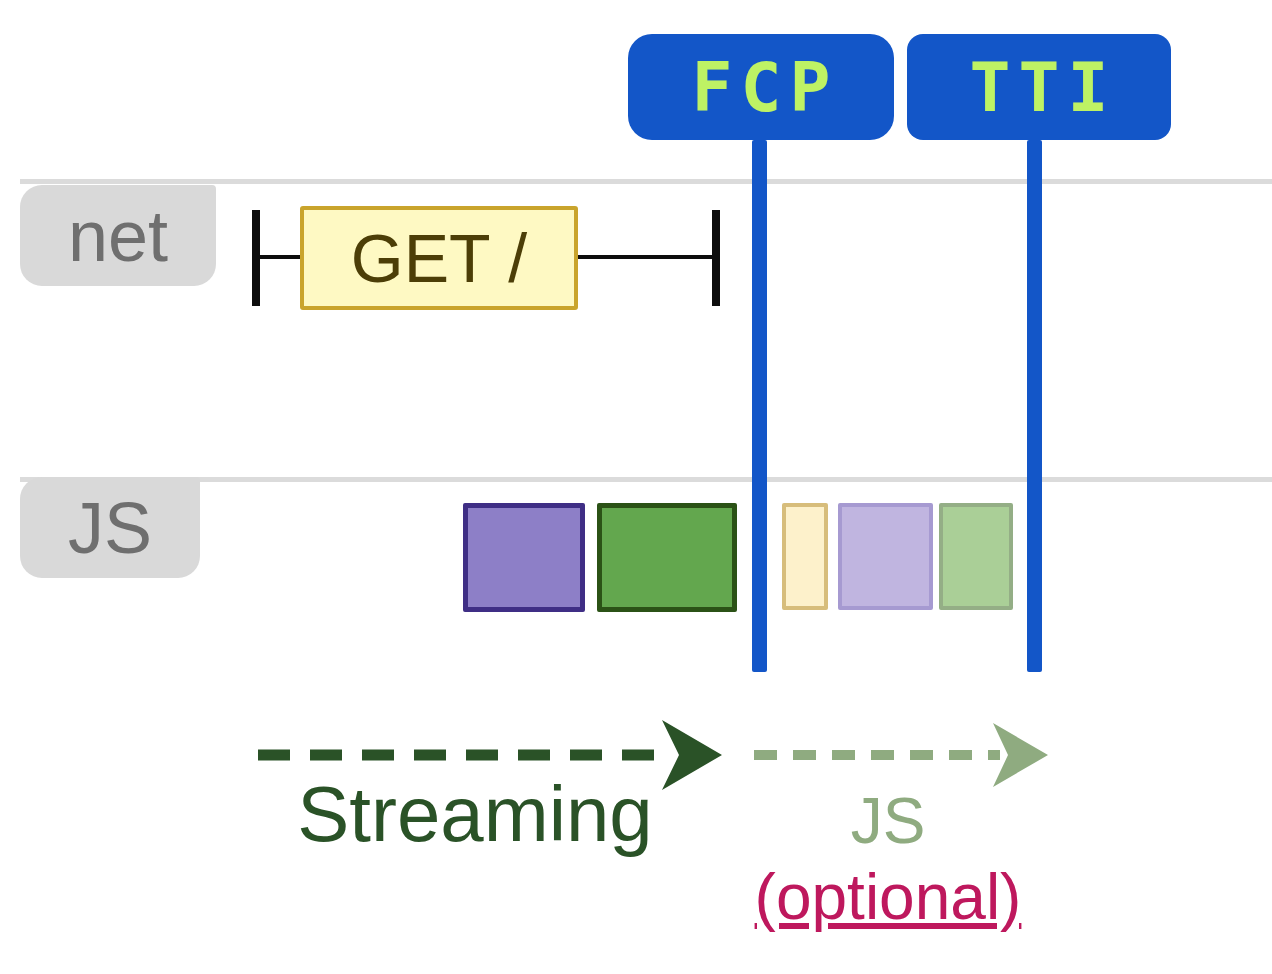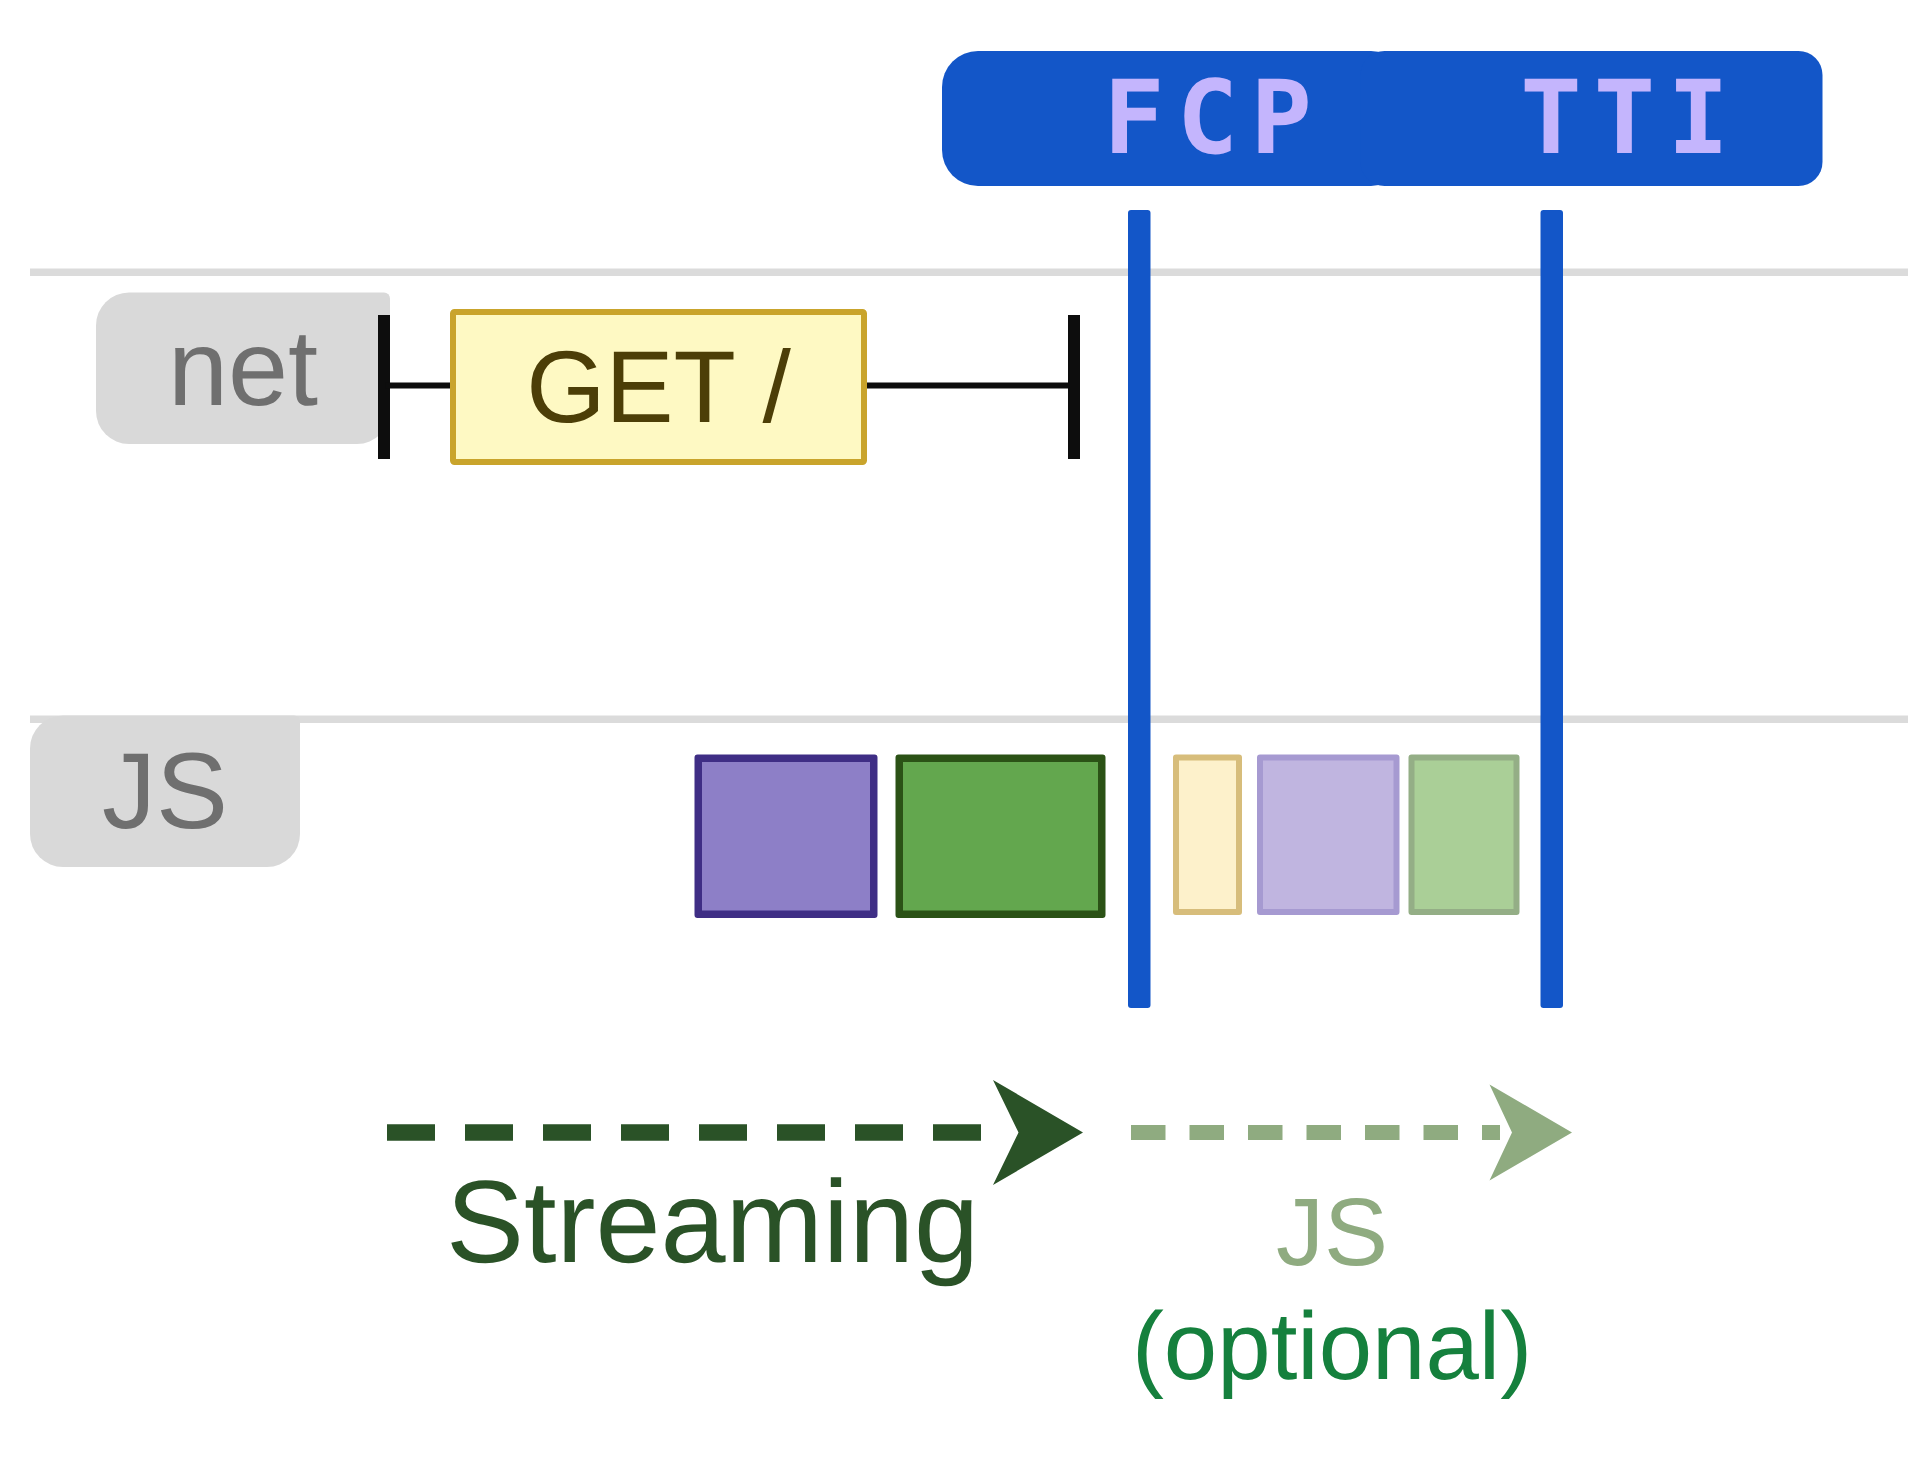--- a/index.html
+++ b/index.html
@@ -27,50 +27,49 @@
     background: #d9d9d9;
     border-radius: 0 4px 22px 22px;
     border-top-left-radius: 22px;
     display: flex;
     align-items: center;
     justify-content: center;
     color: #6f6f6f;
     font-size: 72px;
     line-height: 1;
   }
-  .lane-tab.net { left: 20px; top: 195px; width: 196px; height: 101px; margin-left: 44px; }
+  .lane-tab.net { left: 20px; top: 185px; width: 196px; height: 101px; }
   .lane-tab.js  { left: 20px; top: 477px; width: 180px; height: 101px; }
   
   .marker-line {
     position: absolute;
     top: 140px;
     width: 15px;
     height: 532px;
     background: #1356c8;
     border-radius: 2px;
   }
   .marker-line.fcp { left: 752px; }
   .marker-line.tti { left: 1027px; }
   
   .badge {
     position: absolute;
     top: 34px;
-    height: 90px;
+    height: 106px;
     background: #1356c8;
     border-radius: 24px;
     display: flex;
     align-items: center;
     justify-content: center;
-    color: #c4b5fd;
+    color: #bef264;
     font-family: "DejaVu Sans Mono", monospace;
     font-weight: bold;
     font-size: 68px;
     letter-spacing: 0.12em;
     text-indent: 0.12em;
-    padding-left: 44px;
   }
   .badge.fcp { left: 628px; width: 266px; }
   .badge.tti { left: 907px; width: 264px; border-radius: 16px; }
   
   .req-tick {
     position: absolute;
     top: 210px;
     width: 8px;
     height: 96px;
     background: #0d0d0d;
@@ -135,21 +134,22 @@
     color: #2a5227;
   }
   .phase-label.js-opt {
     left: 738px; top: 786px; width: 300px;
     font-size: 64px;
     color: #8fab80;
   }
   .phase-label.js-opt-sub {
     left: 730px; top: 862px; width: 316px;
     font-size: 64px;
-    color: #15803d;
+    color: #be185d;
+    text-decoration: underline;
   }
 </style>
 </head>
 <body>
 
 <div class="canvas">
 
   <div class="lane-line net"></div>
   <div class="lane-line js"></div>
 

